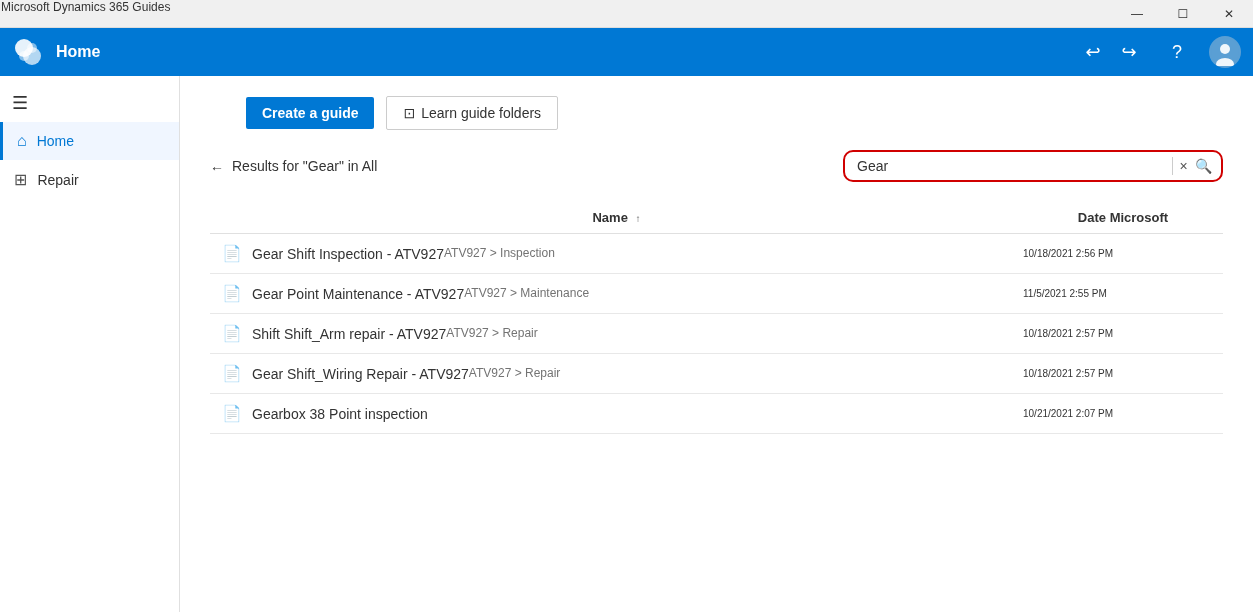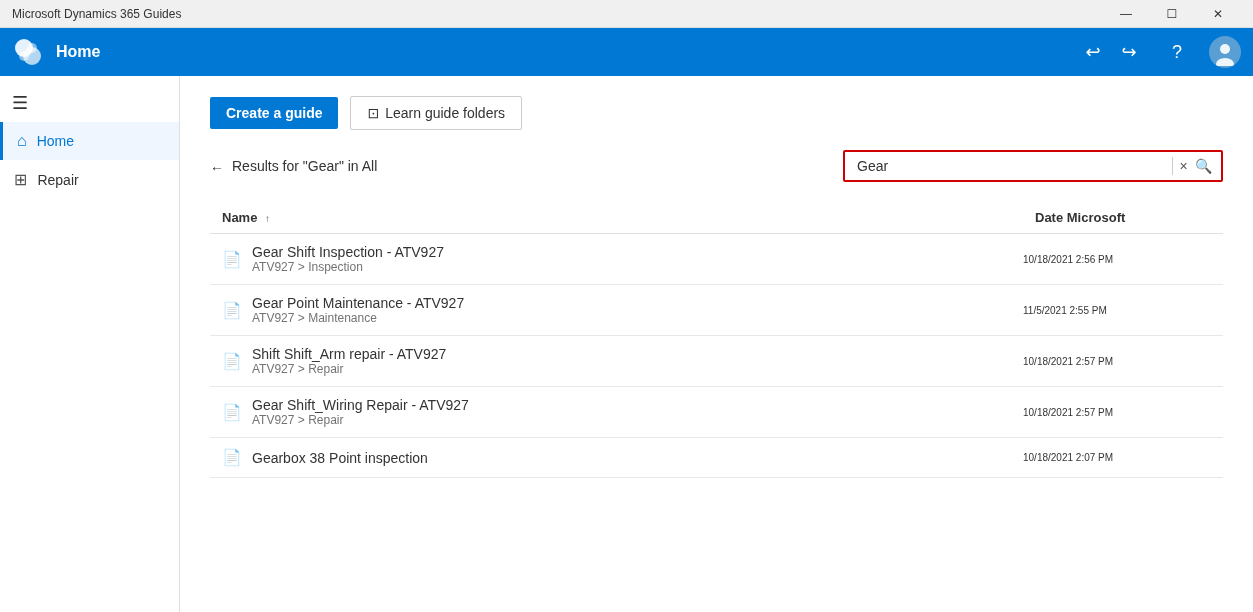--- a/index.html
+++ b/index.html
@@ -3,22 +3,22 @@
   <meta charset="utf-8">
   <style>
     * { box-sizing: border-box; margin: 0; padding: 0; }
     body { font-family: 'Segoe UI', Arial, sans-serif; font-size: 14px; background: #f3f3f3; width: 1253px; height: 612px; overflow: hidden; }
 
     
     .title-bar {
       background: #f0f0f0;
       height: 28px;
       display: flex;
-      align-items: center;
-      padding: 0 12px;
+      align-items: flex-start;
+      padding: 0 1px;
       font-size: 12px;
       color: #333;
       border-bottom: 1px solid #ddd;
       user-select: none;
     }
     .title-bar-title { flex: 1; }
     .title-bar-controls { display: flex; gap: 0; }
     .title-bar-btn {
       width: 46px;
       height: 28px;
@@ -135,20 +135,21 @@
       padding: 20px 30px;
       overflow-y: auto;
     }
 
     
     .toolbar-row {
       display: flex;
       align-items: center;
       gap: 12px;
       margin-bottom: 20px;
+      margin-left: 36px;
     }
     .btn-primary {
       background: #0078d4;
       color: white;
       border: none;
       padding: 8px 16px;
       font-size: 14px;
       font-weight: 600;
       border-radius: 2px;
       cursor: pointer;
@@ -191,21 +192,21 @@
       gap: 4px;
     }
 
     
     .search-box-wrapper {
       position: relative;
       display: flex;
       align-items: center;
       border: 2px solid #d00000;
       background: white;
-      border-radius: 2px;
+      border-radius: 10px;
       width: 380px;
       padding: 0 4px;
     }
     .search-input {
       border: none;
       outline: none;
       font-size: 14px;
       padding: 6px 8px;
       flex: 1;
       background: transparent;
@@ -240,21 +241,21 @@
 
     
     .results-table {
       width: 100%;
       border-collapse: collapse;
     }
     .results-table thead tr {
       border-bottom: 1px solid #e0e0e0;
     }
     .results-table th {
-      text-align: left;
+      text-align: center;
       padding: 8px 12px;
       font-size: 13px;
       font-weight: 600;
       color: #333;
       margin-top: 48px;
     }
     .results-table td {
       padding: 0;
       border-bottom: 1px solid #e8e8e8;
     }
@@ -263,21 +264,21 @@
       align-items: center;
       gap: 10px;
       padding: 10px 12px;
       cursor: pointer;
     }
     .row-icon {
       font-size: 16px;
       color: #555;
       min-width: 20px;
     }
-    .row-text { display: flex; flex-direction: column; }
+    .row-text { display: flex; flex-direction: row; }
     .row-name { font-size: 14px; color: #333; font-weight: 500; }
     .row-sub { font-size: 12px; color: #737373; }
     .col-date { text-align: left; padding: 0 12px; font-size: 10px; color: #333; vertical-align: middle; width: 200px; }
     .sort-arrow { font-size: 10px; margin-left: 4px; color: #555; }
 
     
     .undo-redo {
       display: flex;
       align-items: center;
       gap: 4px;
@@ -428,19 +429,19 @@
             </tr>
             <tr>
               <td>
                 <div class="table-row-inner">
                   <span class="row-icon">📄</span>
                   <div class="row-text">
                     <span class="row-name">Gearbox 38 Point inspection</span>
                   </div>
                 </div>
               </td>
-              <td class="col-date">10/18/2021 2:07 PM</td>
+              <td class="col-date">10/21/2021 2:07 PM</td>
             </tr>
           </tbody>
       </table>
     </div>
   </div>
 </div>
 
 </body></html>

